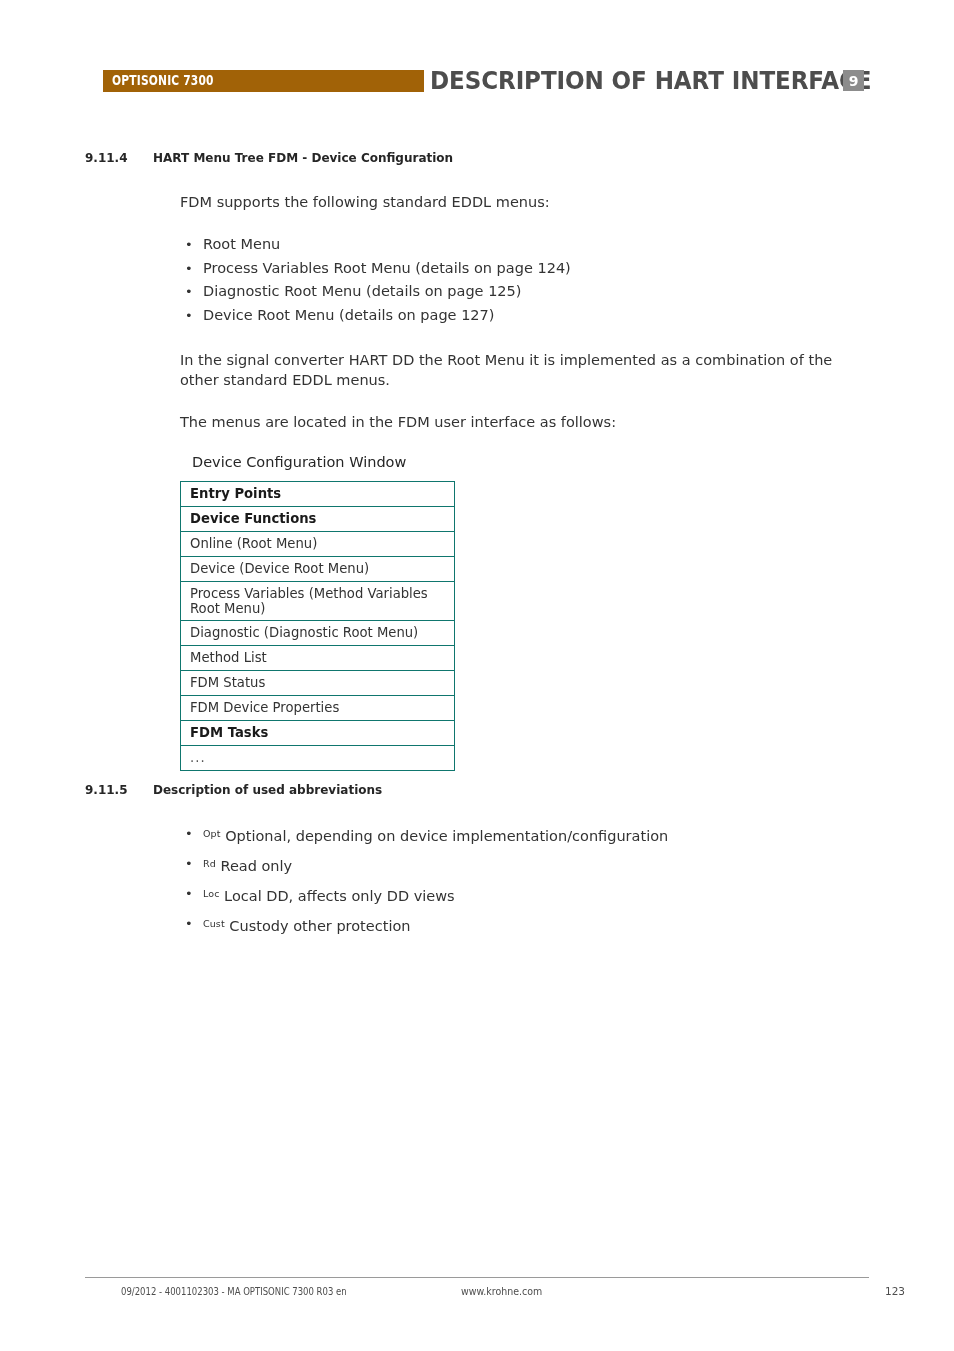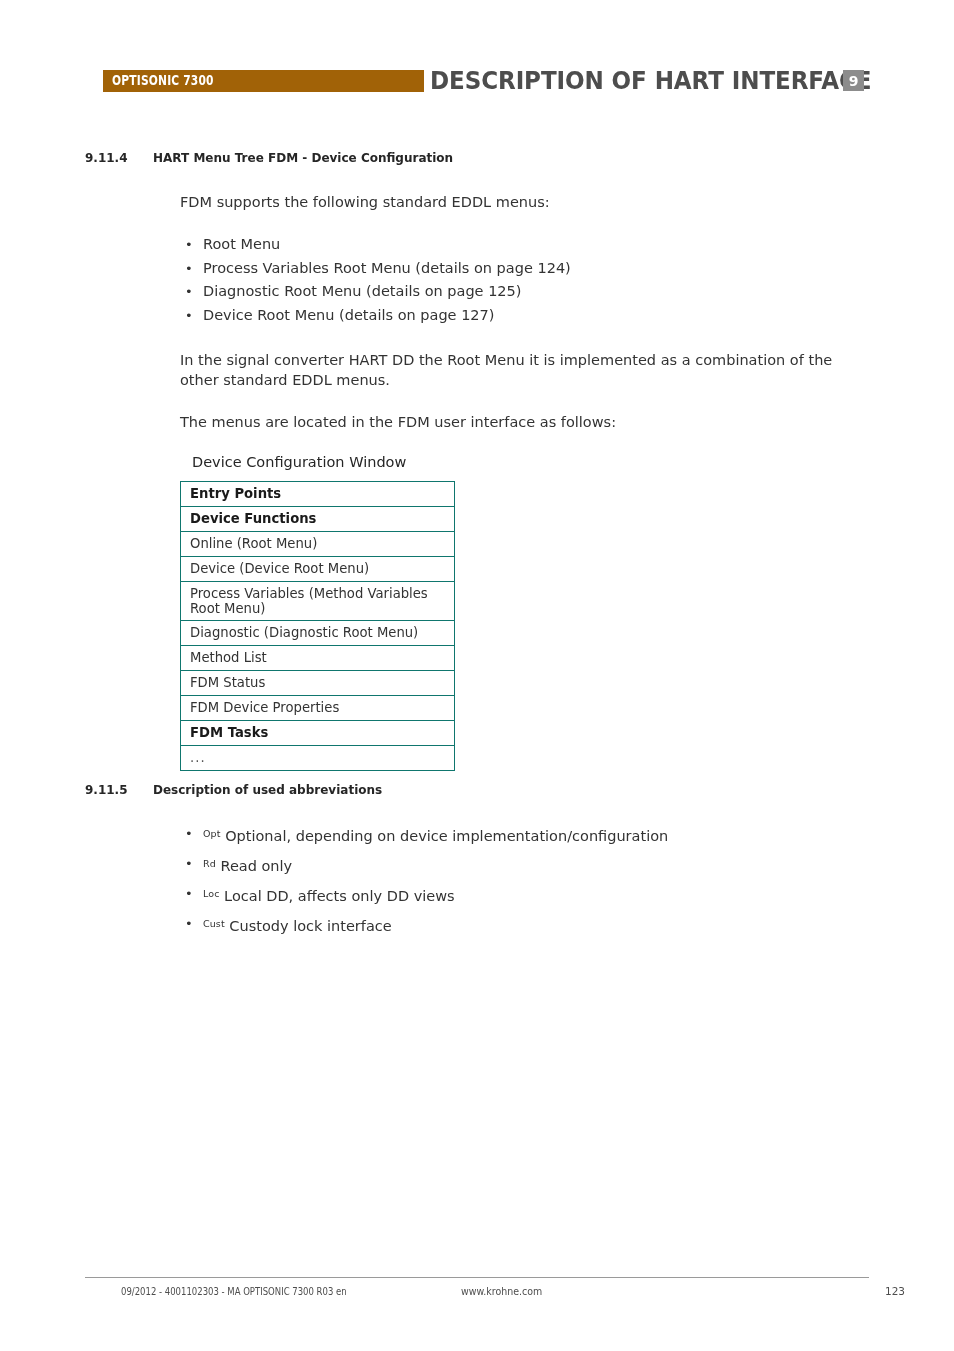--- a/index.html
+++ b/index.html
@@ -292,21 +292,21 @@
 </table>
 
 <div class="section-heading" id="heading-9-11-5">
   <span class="sec-num">9.11.5</span><span>Description of used abbreviations</span>
 </div>
 
 <ul class="bullet-list" id="abbrev-list">
   <li><span class="sup-tag">Opt</span> <span>Optional, depending on device implementation/configuration</span></li>
   <li><span class="sup-tag">Rd</span> <span>Read only</span></li>
   <li><span class="sup-tag">Loc</span> <span>Local DD, affects only DD views</span></li>
-  <li><span class="sup-tag">Cust</span> <span>Custody lock interface</span></li>
+  <li><span class="sup-tag">Cust</span> <span>Custody other protection</span></li>
 </ul>
 
 <div class="footer-rule"></div>
 <div class="page-footer">
   <span class="footer-left">09/2012 - 4001102303 - MA OPTISONIC 7300 R03 en</span>
   <span class="footer-center">www.krohne.com</span>
   <span class="footer-right">123</span>
 </div>
 
 </body></html>

